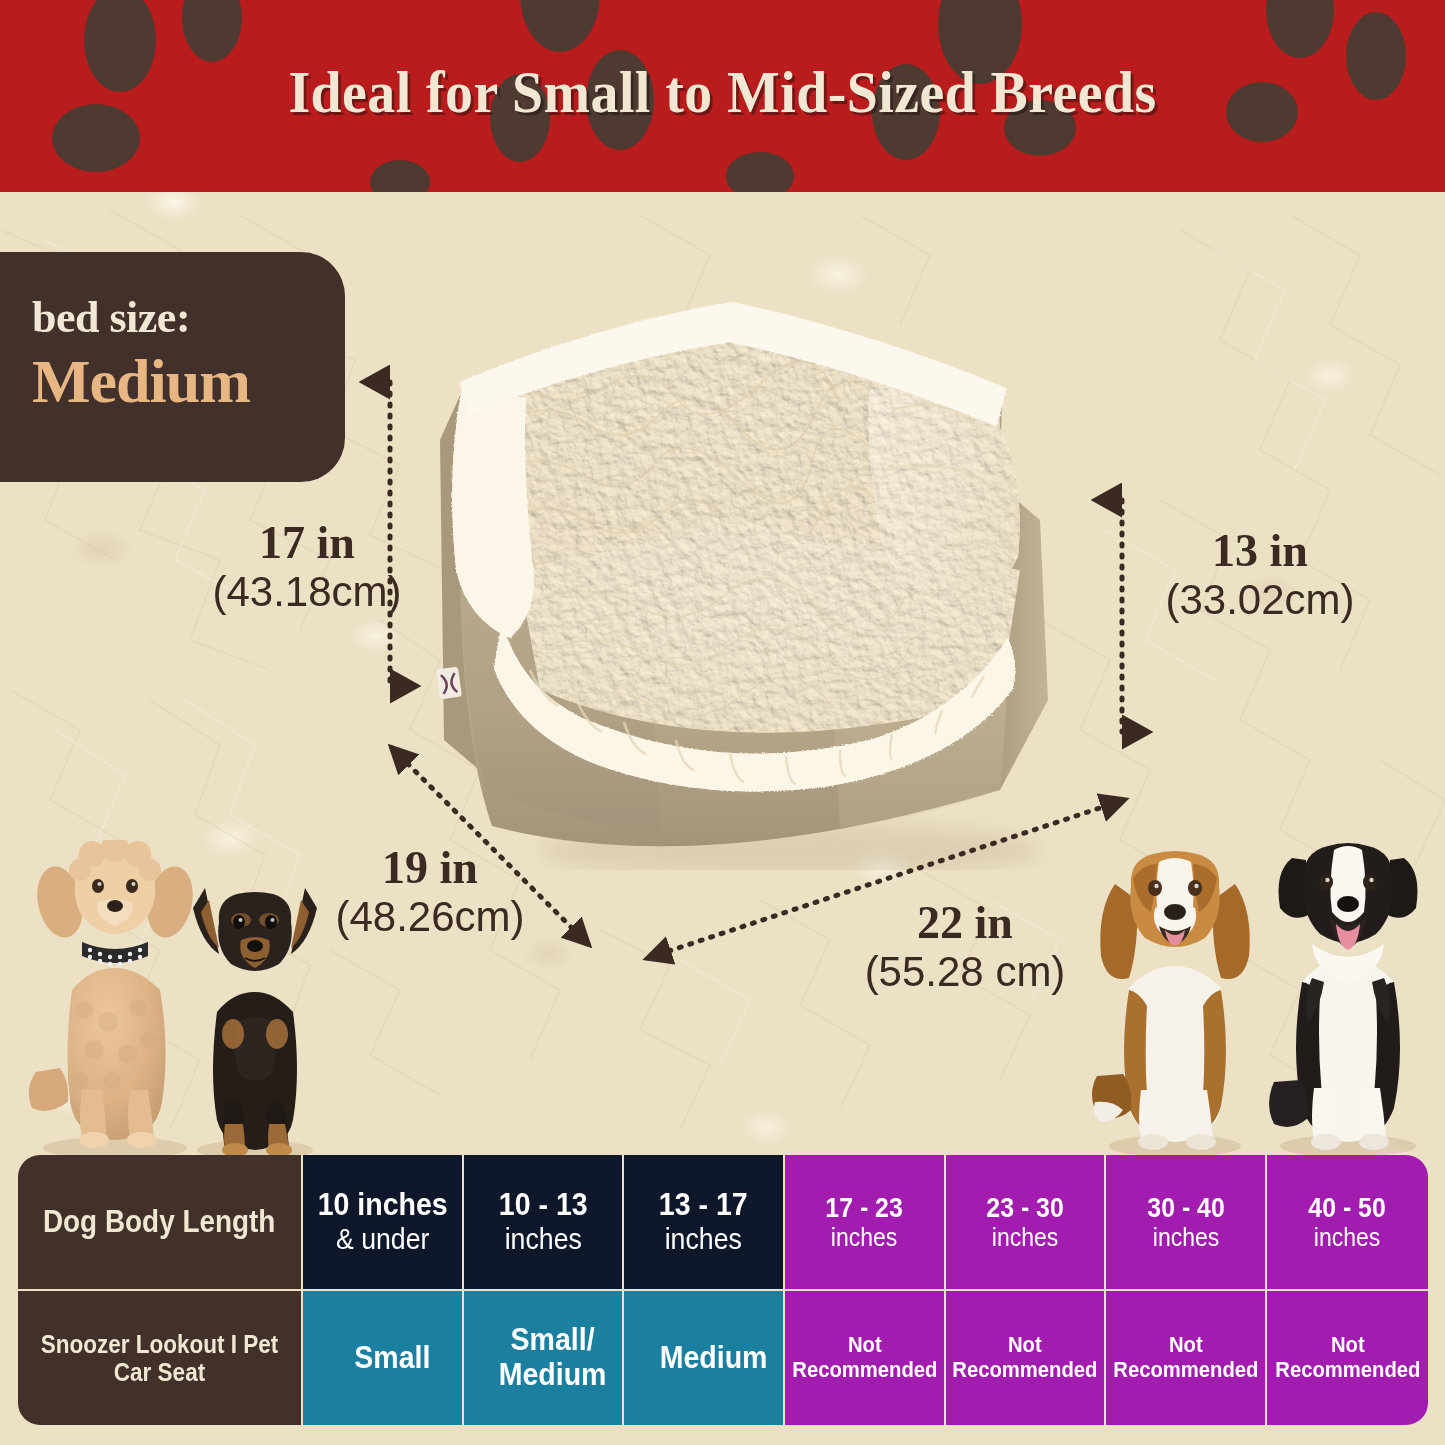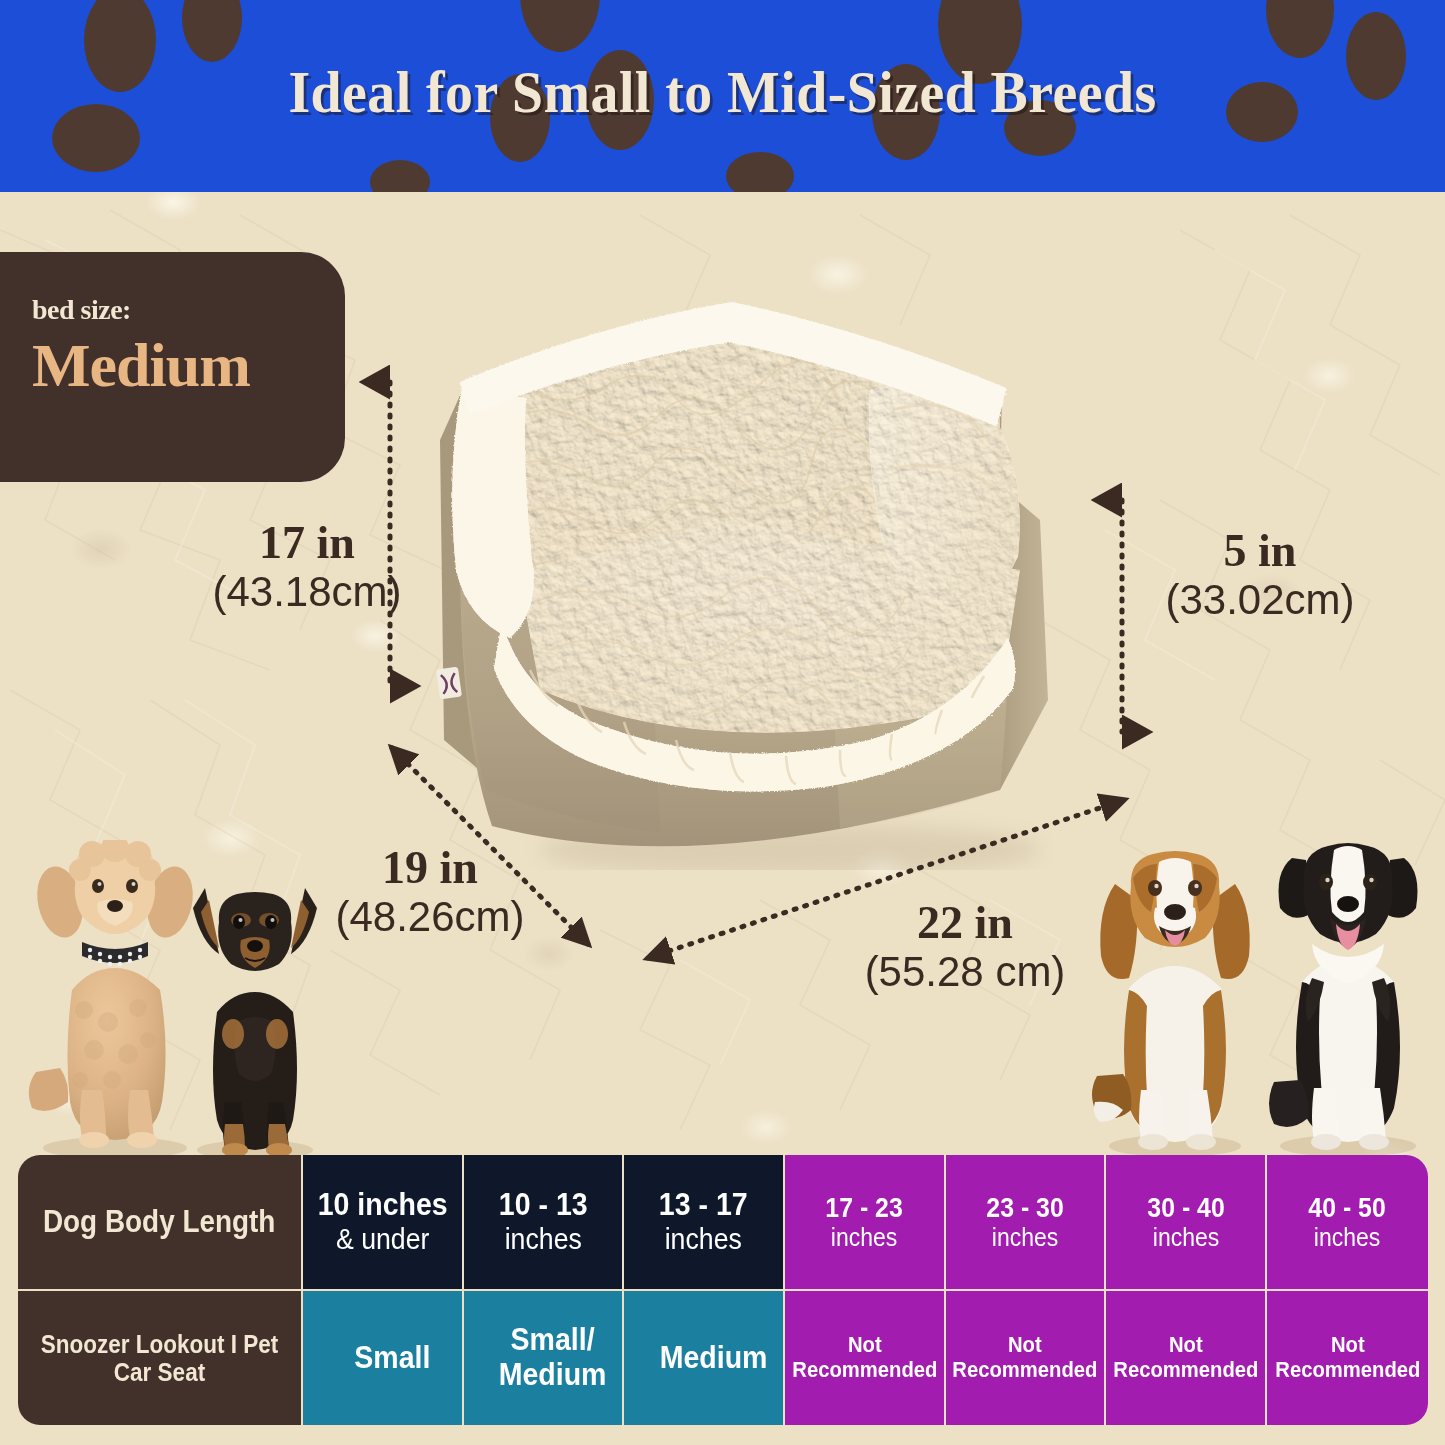--- a/index.html
+++ b/index.html
@@ -44,21 +44,21 @@
   }
   .leather-crackle {
     position:absolute; inset:0;
     opacity:.5;
   }
 
   
   .banner {
     position:absolute; left:0; top:0;
     width:1445px; height:192px;
-    background:#1d4ed8;
+    background:#b91c1c;
     overflow:hidden;
   }
   .banner-title {
     position:absolute; left:0; right:0; top:58px;
     text-align:center;
     font-family:"Liberation Serif", serif;
     font-weight:bold;
     font-size:60px;
     letter-spacing:.5px;
     color:#f1e7d2;
@@ -71,21 +71,21 @@
   .badge {
     position:absolute; left:-30px; top:252px;
     width:375px; height:230px;
     background:#42302a;
     border-radius:0 44px 44px 0;
     padding:44px 0 0 62px;
   }
   .badge-label {
     font-family:"Liberation Serif", serif;
     font-weight:bold;
-    font-size:28px;
+    font-size:44px;
     color:#f1e7d2;
     letter-spacing:-.5px;
     line-height:1;
   }
   .badge-value {
     font-family:"Liberation Serif", serif;
     font-weight:bold;
     font-size:62px;
     color:#e8b683;
     letter-spacing:-1px;
@@ -420,21 +420,21 @@
       <line x1="648" y1="958" x2="1124" y2="800" stroke="#3a2a22" stroke-width="5" stroke-dasharray="2 9" stroke-linecap="round" marker-start="url(#arrTail)" marker-end="url(#arrHead)"></line>
     </g>
   </svg>
 
   <div class="dim" id="dim-height">
     <div class="dim-in">17 in</div>
     <div class="dim-cm">(43.18cm)</div>
   </div>
 
   <div class="dim" id="dim-depth-right">
-    <div class="dim-in">5 in</div>
+    <div class="dim-in">13 in</div>
     <div class="dim-cm">(33.02cm)</div>
   </div>
 
   <div class="dim" id="dim-depth-left">
     <div class="dim-in">19 in</div>
     <div class="dim-cm">(48.26cm)</div>
   </div>
 
   <div class="dim" id="dim-width">
     <div class="dim-in">22 in</div>

